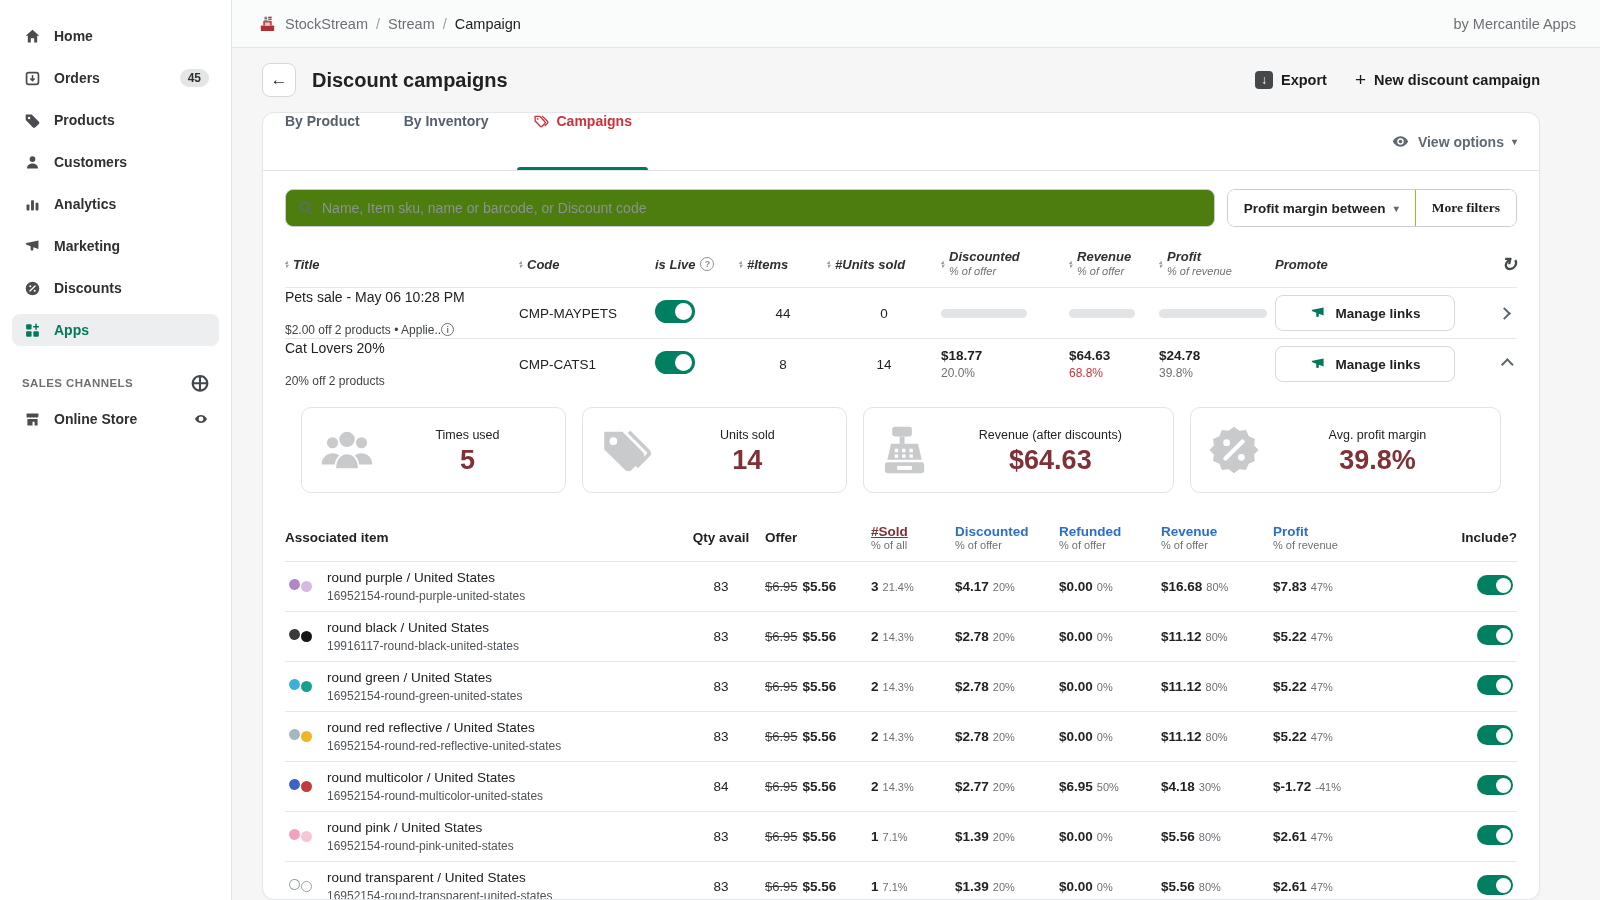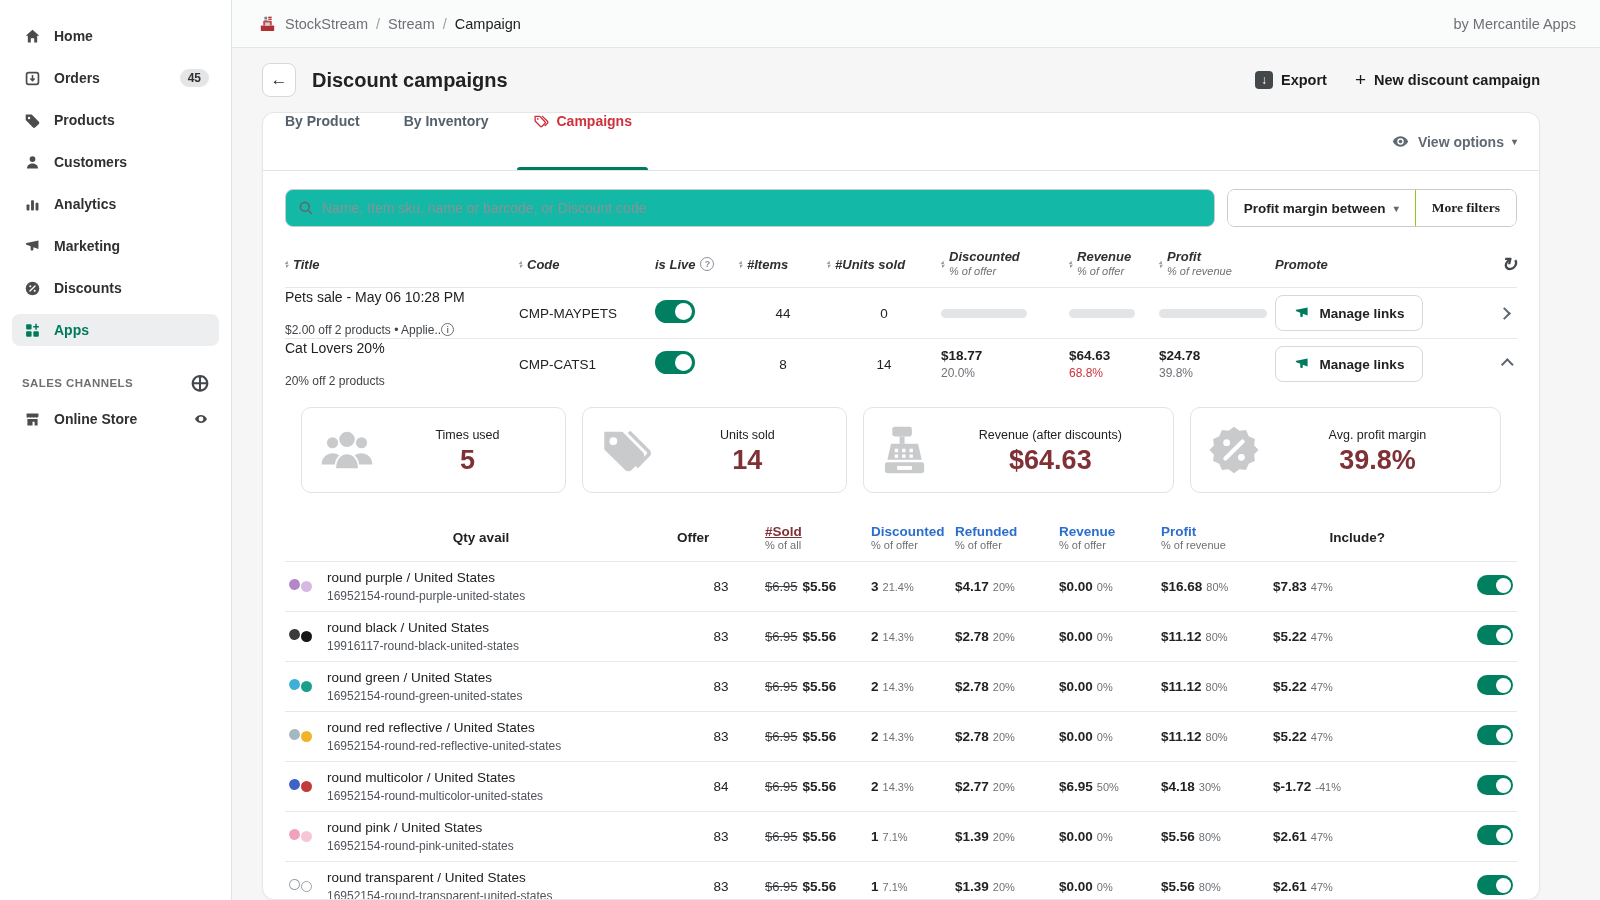--- a/index.html
+++ b/index.html
@@ -39,21 +39,21 @@
   .card { margin:0 60px 0 30px; background:#fff; border:1px solid #e5e6e8; border-radius:12px; box-shadow:0 1px 2px rgba(0,0,0,.04); flex:1; overflow:hidden; display:flex; flex-direction:column; }
 
   .tabs-row { display:flex; align-items:center; height:58px; border-bottom:1px solid #e1e3e5; padding:0 22px; flex-shrink:0; }
   .tab { position:relative; display:flex; align-items:flex-start; gap:7px; font-size:14px; font-weight:600; color:#56606a; margin-right:44px; height:100%; cursor:pointer; }
   .tab.active { color:#d0303c; font-weight:700; }
   .tab.active::after { content:""; position:absolute; left:-16px; right:-16px; bottom:0; height:3px; background:#007a5c; border-radius:3px 3px 0 0; }
   .view-options { margin-left:auto; display:flex; align-items:center; gap:8px; color:#5f6a75; font-size:14px; font-weight:600; cursor:pointer; }
   .caret { font-size:10px; color:#5f6a75; }
 
   .filter-row { display:flex; align-items:center; padding:18px 22px 14px 22px; gap:12px; flex-shrink:0; }
-  .search-box { flex:1; height:38px; border:1px solid #c9cccf; border-radius:8px; display:flex; align-items:center; padding:0 12px; gap:8px; background:#14b8a6; }
+  .search-box { flex:1; height:38px; border:1px solid #c9cccf; border-radius:8px; display:flex; align-items:center; padding:0 12px; gap:8px; background:#4d7c0f; }
   .search-box input { border:none; outline:none; flex:1; font-size:14px; font-family:"Liberation Sans", sans-serif; color:#202223; background:transparent; }
   .search-box input::placeholder { color:#8c9196; }
   .btn-group { display:flex; border:1px solid #c9cccf; border-radius:8px; overflow:hidden; height:38px; }
   .gbtn { display:flex; align-items:center; gap:8px; padding:0 16px; font-size:13.5px; font-weight:700; color:#202223; background:#fff; cursor:pointer; }
   .gbtn + .gbtn { border-left:1px solid #84cc16;font-family:Liberation Serif, serif; }
 
   
   .ctable { padding:0 22px; flex-shrink:0; }
   .cgrid { display:grid; grid-template-columns:234px 136px 84px 88px 114px 128px 90px 116px 196px 1fr; align-items:center; }
   .chead { height:46px; font-style:italic; font-size:13px; color:#303030; font-weight:600; }
@@ -67,21 +67,21 @@
   .title-sub { font-size:12px; color:#3f4347; margin-top:18px; display:flex; align-items:flex-start; }
   .imark { width:13px; height:13px; border:1.2px solid #6d7175; border-radius:50%; font-size:8.5px; color:#6d7175; display:inline-flex; align-items:center; justify-content:center; font-weight:700; }
   .toggle { width:40px; height:23px; border-radius:12px; background:#008060; position:relative; display:inline-block; cursor:pointer; flex-shrink:0; }
   .toggle::after { content:""; position:absolute; right:3px; top:3px; width:17px; height:17px; border-radius:50%; background:#fff; }
   .toggle.sm { width:36px; height:20px; }
   .toggle.sm::after { width:15px; height:15px; right:2.5px; top:2.5px; }
   .money { font-weight:600; color:#202223; }
   .msub { font-size:12px; color:#6d7175; margin-top:3px; }
   .msub.neg { color:#d0303c; }
   .ph-pill { height:9px; border-radius:5px; background:#e3e4e6; }
-  .manage-btn { width:148px; height:36px; background:#fff; border:1px solid #d6d8da; border-radius:8px; display:flex; align-items:center; justify-content:center; gap:10px; font-size:13.5px; font-weight:700; color:#202223; cursor:pointer; }
+  .manage-btn { width:180px; height:36px; background:#fff; border:1px solid #d6d8da; border-radius:8px; display:flex; align-items:center; justify-content:center; gap:10px; font-size:13.5px; font-weight:700; color:#202223; cursor:pointer; }
   .chev { width:9px; height:9px; border-top:2.4px solid #5c6670; border-right:2.4px solid #5c6670; display:inline-block; }
   .chev.right { transform:rotate(45deg); }
   .chev.up { transform:rotate(-45deg) translate(2px,2px); }
   .cell-r { justify-self:end; }
   .cell-c { justify-self:center; }
   .refresh { font-size:19px; color:#45484b; font-weight:700; cursor:pointer; }
 
   
   .stats-row { display:flex; gap:16px; padding:18px 38px 20px 38px; flex-shrink:0; }
   .stat-card { flex:1; border:1px solid #e1e3e5; border-radius:10px; padding:12px 16px; display:flex; align-items:center; gap:10px; min-height:86px; }
@@ -464,20 +464,21 @@
                 <circle cx="8" cy="8" r="1.4" fill="#fff"></circle>
                 <circle cx="14" cy="14" r="1.4" fill="#fff"></circle>
               </svg>
             </span>
           <span class="stat-body"><span class="stat-label">Avg. profit margin</span><br><span class="stat-value" style="display:inline-block">39.8%</span></span>
         </div>
       </div>
 
       <div class="itable">
         <div class="igrid ihead">
+          <div class="plain">Associated item</div>
           <div class="plain cell-c" style="font-weight:600">Qty avail</div>
           <div class="plain" style="font-weight:600">Offer</div>
           <div><span class="maroon">#Sold</span><div class="hsub">% of all</div></div>
           <div><span class="blue">Discounted</span><div class="hsub">% of offer</div></div>
           <div><span class="blue">Refunded</span><div class="hsub">% of offer</div></div>
           <div><span class="blue">Revenue</span><div class="hsub">% of offer</div></div>
           <div><span class="blue">Profit</span><div class="hsub">% of revenue</div></div>
           <div class="plain cell-r">Include?</div>
         </div>
 

